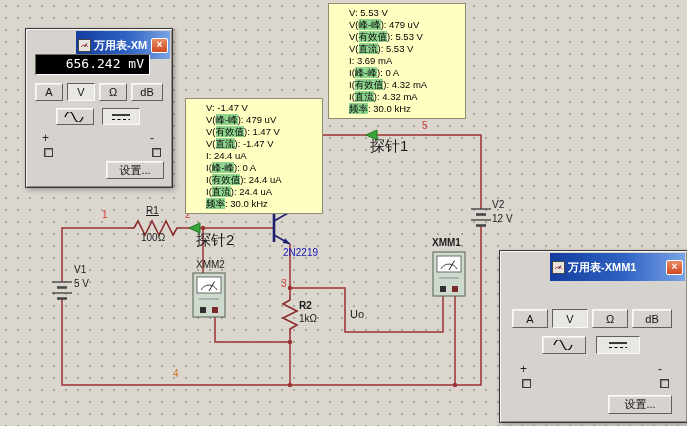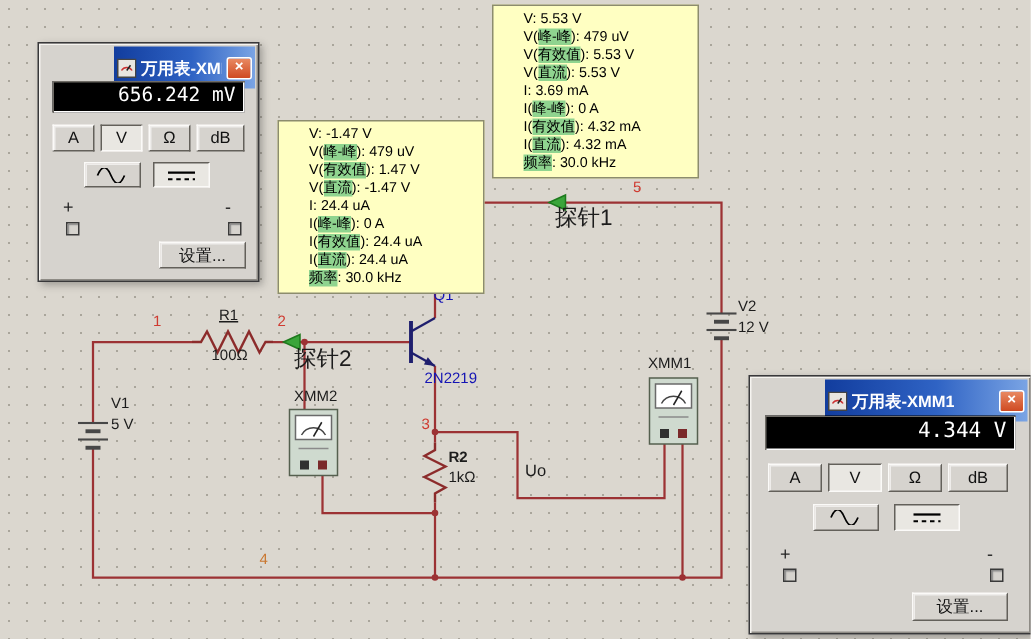--- a/index.html
+++ b/index.html
@@ -143,37 +143,37 @@
   <div class="clabel" style="left:141px;top:232px;">100Ω</div>
   <div class="clabel" style="left:299px;top:300px;font-weight:bold;">R2</div>
   <div class="clabel" style="left:299px;top:313px;">1kΩ</div>
   <div class="clabel" style="left:74px;top:264px;">V1</div>
   <div class="clabel" style="left:74px;top:278px;">5 V</div>
   <div class="clabel" style="left:492px;top:199px;">V2</div>
   <div class="clabel" style="left:492px;top:213px;">12 V</div>
   <div class="clabel blue" style="left:289px;top:192px;">Q1</div>
   <div class="clabel blue" style="left:283px;top:247px;">2N2219</div>
   <div class="clabel" style="left:196px;top:259px;">XMM2</div>
-  <div class="clabel" style="left:432px;top:237px;">XMM1</div>
+  <div class="clabel" style="left:432px;top:237px;font-weight:bold;">XMM1</div>
   <div class="clabel uo" style="left:350px;top:309px;">Uo</div>
   <div class="clabel probe" style="left:370px;top:140px;">探针1</div>
   <div class="clabel probe" style="left:196px;top:234px;">探针2</div>
 
   <div class="probe-tooltip" id="tt-probe1" style="left:328px;top:3px;">
       <div class="tt-line"><span>V: 5.53 V</span></div>
       <div class="tt-line"><span>V(</span><span class="hl">峰-峰</span><span>): 479 uV</span></div>
       <div class="tt-line"><span>V(</span><span class="hl">有效值</span><span>): 5.53 V</span></div>
       <div class="tt-line"><span>V(</span><span class="hl">直流</span><span>): 5.53 V</span></div>
       <div class="tt-line"><span>I: 3.69 mA</span></div>
       <div class="tt-line"><span>I(</span><span class="hl">峰-峰</span><span>): 0 A</span></div>
       <div class="tt-line"><span>I(</span><span class="hl">有效值</span><span>): 4.32 mA</span></div>
       <div class="tt-line"><span>I(</span><span class="hl">直流</span><span>): 4.32 mA</span></div>
       <div class="tt-line"><span></span><span class="hl">频率</span><span>: 30.0 kHz</span></div>
     </div>
-  <div class="probe-tooltip" id="tt-probe2" style="left:185px;top:80px;">
+  <div class="probe-tooltip" id="tt-probe2" style="left:185px;top:98px;">
       <div class="tt-line"><span>V: -1.47 V</span></div>
       <div class="tt-line"><span>V(</span><span class="hl">峰-峰</span><span>): 479 uV</span></div>
       <div class="tt-line"><span>V(</span><span class="hl">有效值</span><span>): 1.47 V</span></div>
       <div class="tt-line"><span>V(</span><span class="hl">直流</span><span>): -1.47 V</span></div>
       <div class="tt-line"><span>I: 24.4 uA</span></div>
       <div class="tt-line"><span>I(</span><span class="hl">峰-峰</span><span>): 0 A</span></div>
       <div class="tt-line"><span>I(</span><span class="hl">有效值</span><span>): 24.4 uA</span></div>
       <div class="tt-line"><span>I(</span><span class="hl">直流</span><span>): 24.4 uA</span></div>
       <div class="tt-line"><span></span><span class="hl">频率</span><span>: 30.0 kHz</span></div>
     </div>
@@ -183,21 +183,21 @@
       <span style="display:inline-flex;">
         <svg width="13" height="13">
             <rect x="0.5" y="0.5" width="12" height="12" fill="#e8e5e0" stroke="#444"></rect>
             <path d="M3,8 A4,4 0 0 1 10,8" stroke="#c33" fill="none"></path>
             <line x1="6.5" y1="8" x2="9" y2="4.5" stroke="#222"></line>
           </svg>
       </span>
       <span class="mm-title">万用表-XMM2</span>
       <span class="mm-close">×</span>
     </div>
-    <div class="mm-display" style="left:9px;top:25px;width:128px;height:21px;line-height:19px;font-size:13px;">656.242 mV</div>
+    <div class="mm-display" style="left:9px;top:25px;width:115px;height:21px;line-height:19px;font-size:13px;">656.242 mV</div>
     <div class="mm-btn" style="left:9px;top:54px;width:28px;height:18px;">A</div>
     <div class="mm-btn pressed" style="left:41px;top:54px;width:28px;height:18px;">V</div>
     <div class="mm-btn" style="left:73px;top:54px;width:28px;height:18px;">Ω</div>
     <div class="mm-btn" style="left:105px;top:54px;width:32px;height:18px;">dB</div>
     <div class="mm-btn" style="left:30px;top:79px;width:38px;height:17px;">
       <span style="display:inline-flex;">
         <svg width="24" height="10" viewBox="0 0 24 10">
             <path d="M2,5 C5,-2 8,-2 11,5 C14,12 17,12 20,5" stroke="#000" fill="none" stroke-width="1.2"></path>
           </svg>
       </span>
@@ -222,21 +222,20 @@
       <span style="display:inline-flex;">
         <svg width="13" height="13">
             <rect x="0.5" y="0.5" width="12" height="12" fill="#e8e5e0" stroke="#444"></rect>
             <path d="M3,8 A4,4 0 0 1 10,8" stroke="#c33" fill="none"></path>
             <line x1="6.5" y1="8" x2="9" y2="4.5" stroke="#222"></line>
           </svg>
       </span>
       <span class="mm-title">万用表-XMM1</span>
       <span class="mm-close">×</span>
     </div>
-    <div class="mm-display" style="left:10px;top:26px;width:167px;height:23px;line-height:21px;font-size:14px;">4.344 V</div>
     <div class="mm-btn" style="left:12px;top:58px;width:36px;height:19px;">A</div>
     <div class="mm-btn pressed" style="left:52px;top:58px;width:36px;height:19px;">V</div>
     <div class="mm-btn" style="left:92px;top:58px;width:36px;height:19px;">Ω</div>
     <div class="mm-btn" style="left:132px;top:58px;width:40px;height:19px;">dB</div>
     <div class="mm-btn" style="left:42px;top:85px;width:44px;height:18px;">
       <span style="display:inline-flex;">
         <svg width="24" height="10" viewBox="0 0 24 10">
             <path d="M2,5 C5,-2 8,-2 11,5 C14,12 17,12 20,5" stroke="#000" fill="none" stroke-width="1.2"></path>
           </svg>
       </span>

